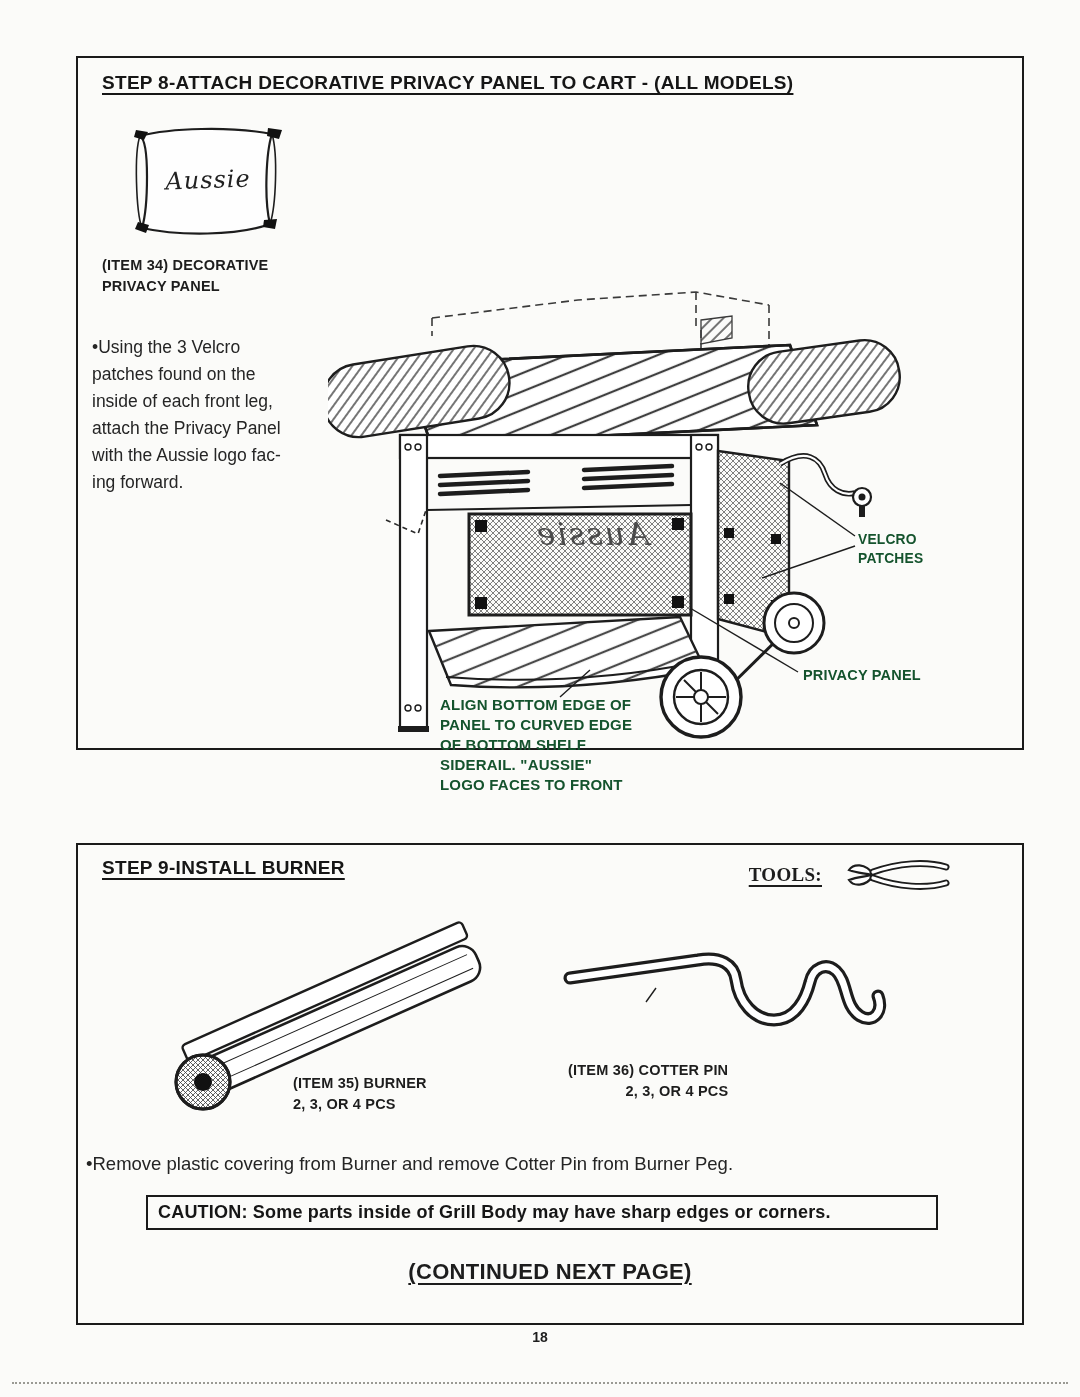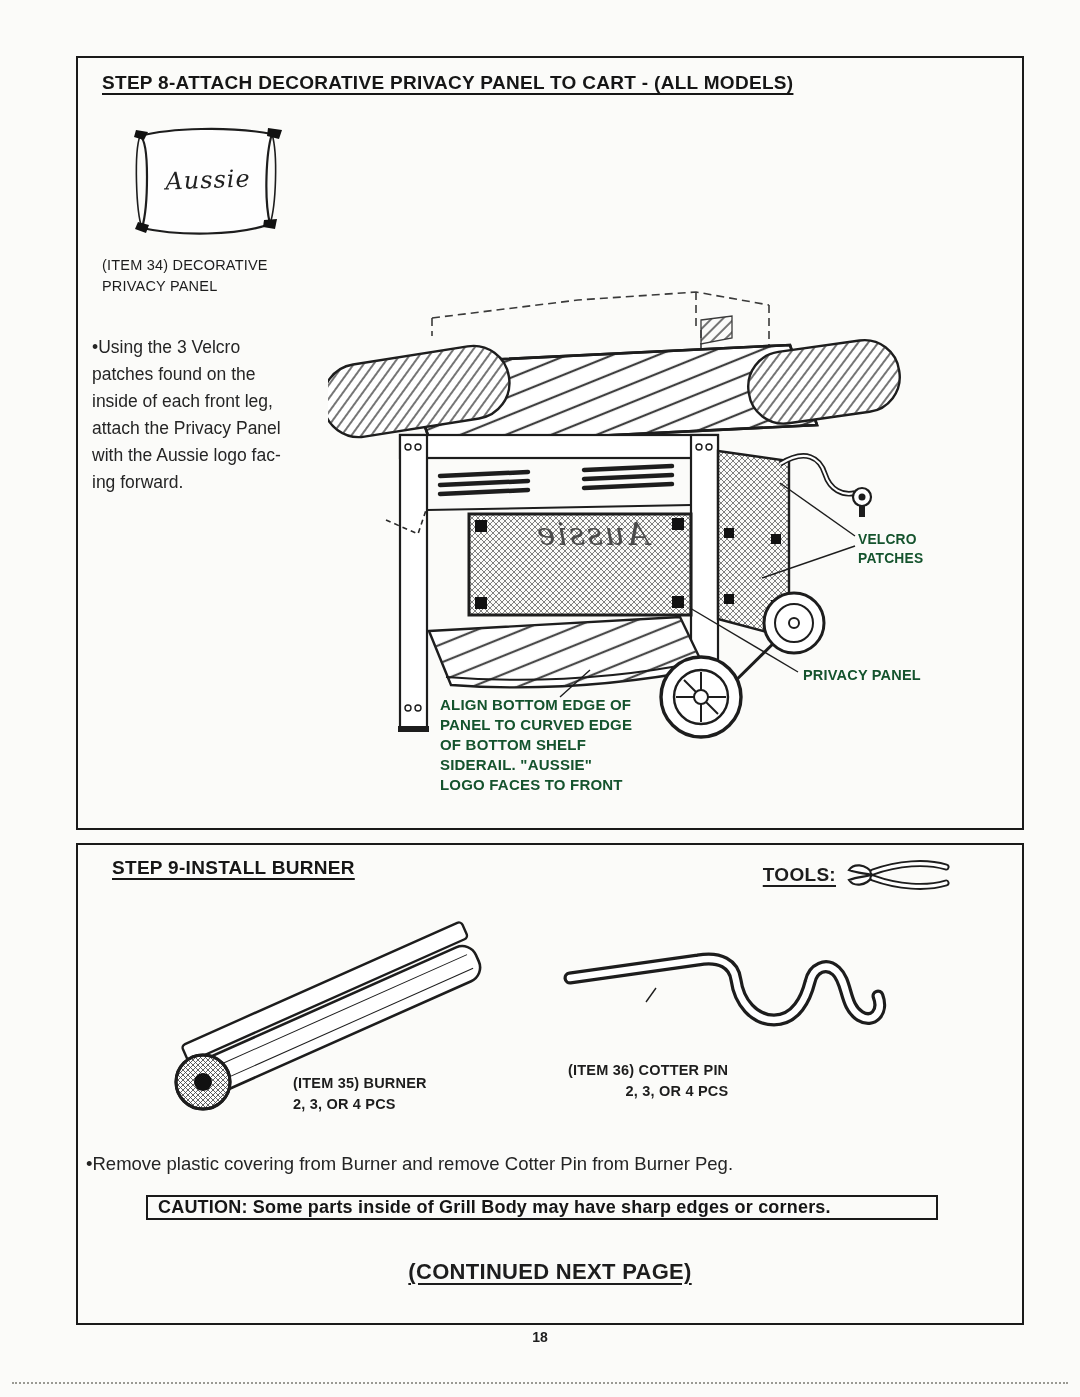--- a/index.html
+++ b/index.html
@@ -6,41 +6,41 @@
   html,body { width:1080px; height:1397px; }
   body {
     font-family:"Liberation Sans", sans-serif;
     background:#fbfbf9;
     color:#1d1d1d;
     position:relative;
     overflow:hidden;
   }
   .page { position:absolute; inset:0; }
   .box { position:absolute; border:2px solid #1a1a1a; background:transparent; }
-  .step8 { left:76px; top:56px;  width:948px; height:774px; }
+  .step8 { left:76px; top:56px;  width:948px; height:694px; }
   .step9 { left:76px; top:843px; width:948px; height:482px; }
 
   .title {
     position:absolute; font-weight:bold; font-size:19px; letter-spacing:.3px;
     text-decoration:underline; text-decoration-thickness:1.5px; text-underline-offset:4px;
     color:#161616; white-space:nowrap;
   }
   .step8 .title { left:24px; top:14px; }
-  .step9 .title { left:24px; top:12px;margin-left:10px; }
+  .step9 .title { left:24px; top:12px; }
 
   .pre { white-space:pre-line; }
 
   .panel-illo { position:absolute; left:40px; top:64px; width:180px; height:132px; }
   .panel-illo .logo {
     position:absolute; left:0; right:0; top:44px; text-align:center;
     font-family:"DejaVu Serif", serif; font-style:italic; font-size:24px; color:#222;
     transform:rotate(-2deg); letter-spacing:1px;
   }
   .item34 {
-    position:absolute; left:24px; top:197px; font-weight:normal; font-size:14.5px;
+    position:absolute; left:24px; top:197px; font-weight:bold; font-size:14.5px;
     line-height:21px; letter-spacing:.2px;
   }
   .instructions {
     position:absolute; left:14px; top:276px; width:250px;
     font-size:17.5px; line-height:27px; color:#252525;
   }
 
   .cart-diagram { position:absolute; left:250px; top:220px; width:690px; height:540px; }
   .cart-diagram .lbl {
     position:absolute; font-weight:bold; font-size:13.8px; line-height:19px;
@@ -48,35 +48,35 @@
   }
   .lbl.velcro { left:530px; top:252px; }
   .lbl.pp     { left:475px; top:388px; white-space:nowrap; font-size:14.5px; }
   .lbl.align  { left:112px; top:417px; line-height:20px; font-size:15px; }
   .mirrored {
     position:absolute; left:172px; top:238px; width:184px; text-align:center;
     font-family:"DejaVu Serif", serif; font-style:italic; font-size:31px;
     color:#3c3c3c; transform:scaleX(-1); letter-spacing:2px; opacity:.9;
   }
 
-  .tools-wrap { position:absolute; top:10px; right:72px; display:flex; gap:10px; align-items:center; }
+  .tools-wrap { position:absolute; top:10px; right:72px; display:flex; gap:24px; align-items:center;font-family:Liberation Serif, serif; }
   .tools-label {
     font-weight:bold; font-size:19px; letter-spacing:.3px;
     text-decoration:underline; text-decoration-thickness:1.5px; text-underline-offset:4px;
   }
 
   .burner-illo { position:absolute; left:70px; top:75px; width:410px; height:210px; }
   .cotter-illo { position:absolute; left:480px; top:95px; width:330px; height:130px; }
   .item-label  { position:absolute; font-weight:bold; font-size:14.5px; line-height:21px; letter-spacing:.2px; }
   .item35 { left:215px; top:228px; }
   .item36 { left:490px; top:215px;text-align:right; }
 
   .step9-instruction { position:absolute; left:8px; top:308px; font-size:18.5px; color:#242424;text-align:right; }
   .caution-box {
-    position:absolute; left:68px; top:350px; width:792px; height:25px;
+    position:absolute; left:68px; top:350px; width:792px; height:35px;
     border:2px solid #1a1a1a; display:flex; align-items:center; padding-left:10px;
     font-weight:bold; font-size:18px; letter-spacing:.2px; color:#161616;
   }
   .continued {
     position:absolute; left:0; right:0; top:414px; text-align:center;
     font-weight:bold; font-size:22px; letter-spacing:.3px;
     text-decoration:underline; text-decoration-thickness:1.5px; text-underline-offset:4px;
   }
 
   .page-number { position:absolute; left:0; right:0; top:1329px; text-align:center; font-weight:bold; font-size:14px; }

